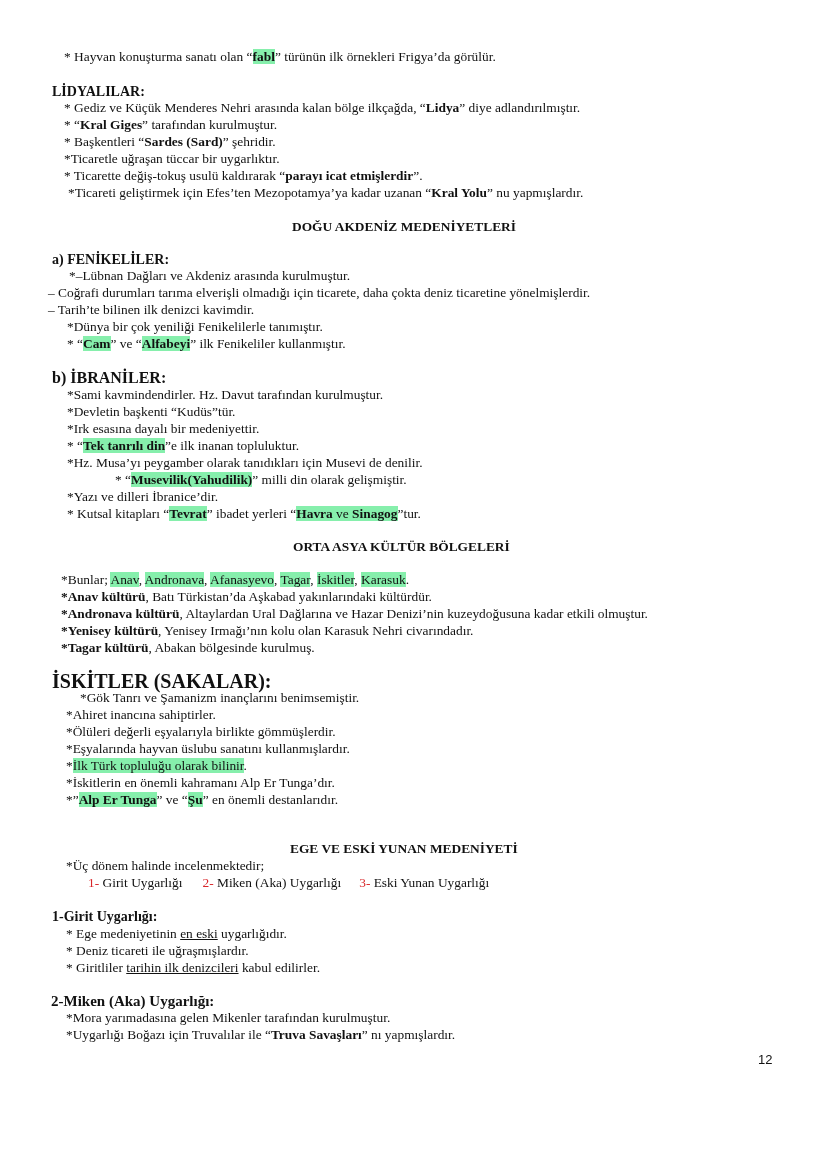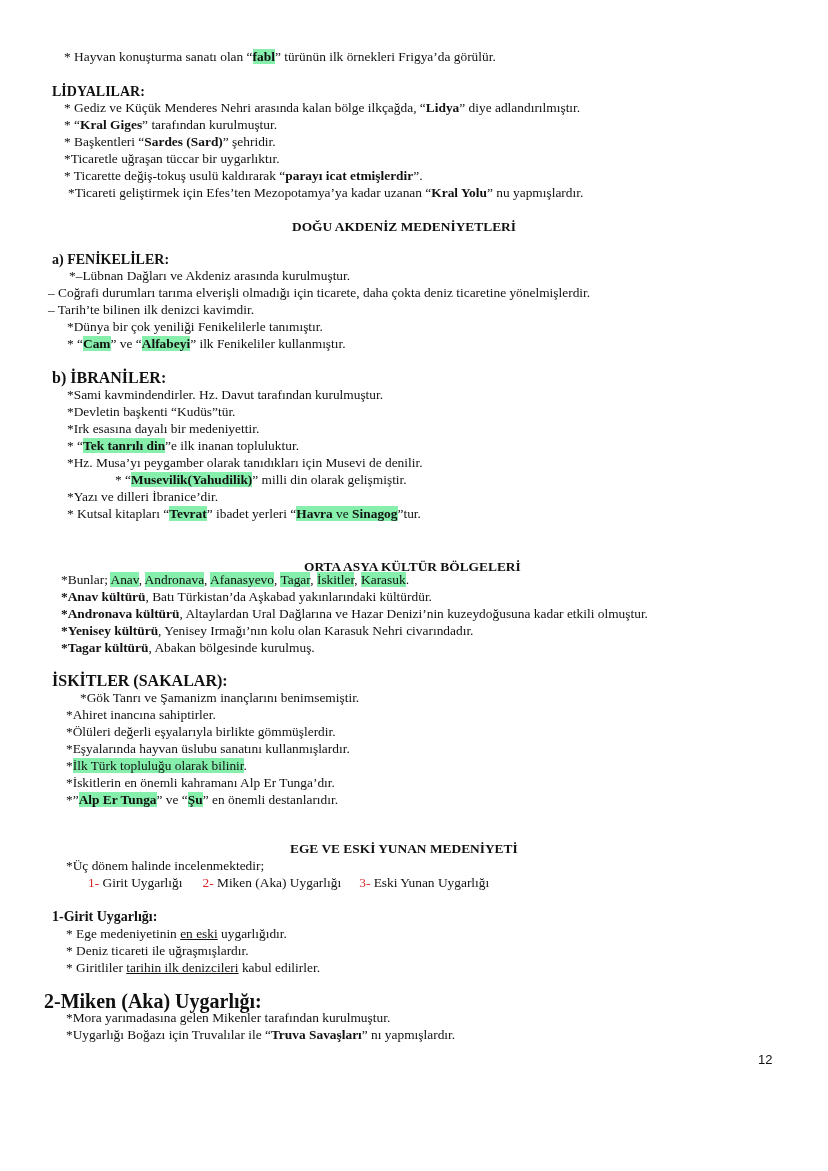--- a/index.html
+++ b/index.html
@@ -39,44 +39,44 @@
 <div class="line b" style="left:52px;top:370px;font-size:16px;">b) İBRANİLER:</div>
 <div class="line" style="left:67px;top:387px;">*Sami kavmindendirler. Hz. Davut tarafından kurulmuştur.</div>
 <div class="line" style="left:67px;top:404px;">*Devletin başkenti “Kudüs”tür.</div>
 <div class="line" style="left:67px;top:421px;">*Irk esasına dayalı bir medeniyettir.</div>
 <div class="line" style="left:67px;top:438px;"><span>* “</span><span class="b hl">Tek tanrılı din</span><span>”e  ilk inanan topluluktur.</span></div>
 <div class="line" style="left:67px;top:455px;">*Hz. Musa’yı peygamber olarak tanıdıkları için Musevi de denilir.</div>
 <div class="line" style="left:67px;top:472px;margin-left:48px;"><span>* “</span><span class="b hl">Musevilik(Yahudilik)</span><span>” milli din olarak gelişmiştir.</span></div>
 <div class="line" style="left:67px;top:489px;">*Yazı ve dilleri İbranice’dir.</div>
 <div class="line" style="left:67px;top:506px;"><span>* Kutsal kitapları “</span><span class="b hl">Tevrat</span><span>” ibadet yerleri “</span><span class="hl"><span class="b">Havra</span><span> ve </span><span class="b">Sinagog</span></span><span>”tur.</span></div>
 
-<div class="line title" style="left:304px;top:539px;margin-top:20px;">ORTA ASYA KÜLTÜR BÖLGELERİ</div>
+<div class="line title" style="left:293px;top:539px;">ORTA ASYA KÜLTÜR BÖLGELERİ</div>
 <div class="line" style="left:61px;top:572px;"><span>*Bunlar; </span><span class="hl">Anav</span><span>, </span><span class="hl">Andronava</span><span>, </span><span class="hl">Afanasyevo</span><span>, </span><span class="hl">Tagar</span><span>, </span><span class="hl">İskitler</span><span>, </span><span class="hl">Karasuk</span><span>.</span></div>
 <div class="line" style="left:61px;top:589px;"><span class="b">*Anav kültürü</span><span>, Batı Türkistan’da Aşkabad yakınlarındaki kültürdür.</span></div>
 <div class="line" style="left:61px;top:606px;"><span class="b">*Andronava kültürü</span><span>, Altaylardan Ural Dağlarına ve Hazar Denizi’nin kuzeydoğusuna kadar etkili olmuştur.</span></div>
 <div class="line" style="left:61px;top:623px;"><span class="b">*Yenisey kültürü</span><span>, Yenisey Irmağı’nın kolu olan Karasuk Nehri civarındadır.</span></div>
 <div class="line" style="left:61px;top:640px;"><span class="b">*Tagar kültürü</span><span>, Abakan bölgesinde kurulmuş.</span></div>
 
-<div class="line b" style="left:52px;top:673px;font-size:16px;">İSKİTLER (SAKALAR):</div>
+<div class="line b" style="left:52px;top:673px;font-size:20px;">İSKİTLER (SAKALAR):</div>
 <div class="line" style="left:80px;top:690px;text-align:center;">*Gök Tanrı ve Şamanizm inançlarını benimsemiştir.</div>
 <div class="line" style="left:66px;top:707px;">*Ahiret inancına sahiptirler.</div>
 <div class="line" style="left:66px;top:724px;">*Ölüleri değerli eşyalarıyla birlikte gömmüşlerdir.</div>
 <div class="line" style="left:66px;top:741px;">*Eşyalarında hayvan üslubu sanatını kullanmışlardır.</div>
 <div class="line" style="left:66px;top:758px;"><span>*</span><span class="hl">İlk Türk topluluğu olarak bilinir</span><span>.</span></div>
 <div class="line" style="left:66px;top:775px;">*İskitlerin en önemli kahramanı Alp Er Tunga’dır.</div>
 <div class="line" style="left:66px;top:792px;"><span>*”</span><span class="b hl">Alp Er Tunga</span><span>” ve “</span><span class="b hl">Şu</span><span>” en önemli destanlarıdır.</span></div>
 
 <div class="line title" style="left:290px;top:841px;">EGE VE ESKİ YUNAN MEDENİYETİ</div>
 <div class="line" style="left:66px;top:858px;">*Üç dönem halinde incelenmektedir;</div>
 <div class="line" style="left:88px;top:875px;">
   <span class="red">1-</span><span> Girit Uygarlığı</span><span style="display:inline-block;width:20px;"></span><span class="red">2-</span><span> Miken (Aka) Uygarlığı</span><span style="display:inline-block;width:18px;"></span><span class="red">3-</span><span> Eski Yunan Uygarlığı</span>
 </div>
 
 <div class="line b" style="left:52px;top:909px;font-size:14px;">1-Girit Uygarlığı:</div>
 <div class="line" style="left:66px;top:926px;"><span>* Ege medeniyetinin </span><span class="u">en eski</span><span> uygarlığıdır.</span></div>
 <div class="line" style="left:66px;top:943px;">* Deniz ticareti ile uğraşmışlardır.</div>
 <div class="line" style="left:66px;top:960px;"><span>* Giritliler </span><span class="u">tarihin ilk denizcileri</span><span> kabul edilirler.</span></div>
 
-<div class="line b" style="left:44px;top:993px;font-size:20px;">2-Miken (Aka) Uygarlığı:</div>
+<div class="line b" style="left:51px;top:993px;font-size:15px;">2-Miken (Aka) Uygarlığı:</div>
 <div class="line" style="left:66px;top:1010px;">*Mora yarımadasına gelen Mikenler tarafından kurulmuştur.</div>
 <div class="line" style="left:66px;top:1027px;"><span>*Uygarlığı Boğazı için Truvalılar ile   “</span><span class="b">Truva Savaşları</span><span>” nı  yapmışlardır.</span></div>
 
 <div class="pagenum">12</div>
 
 </body></html>

